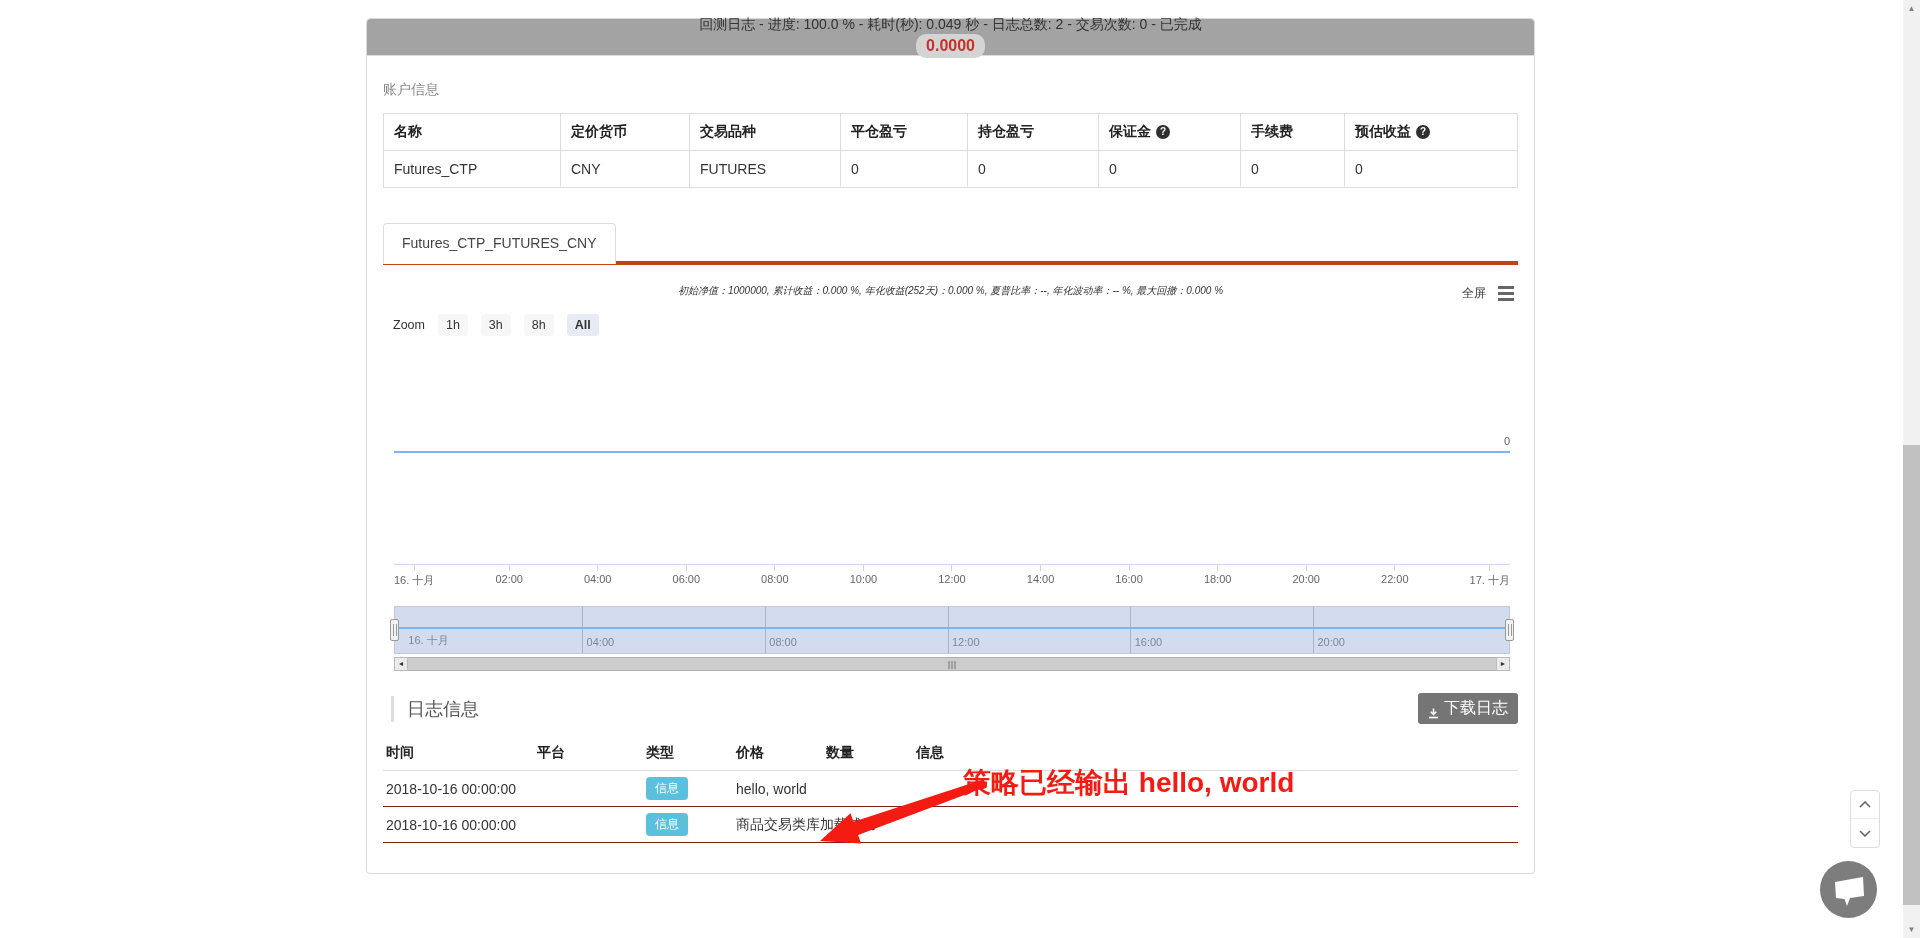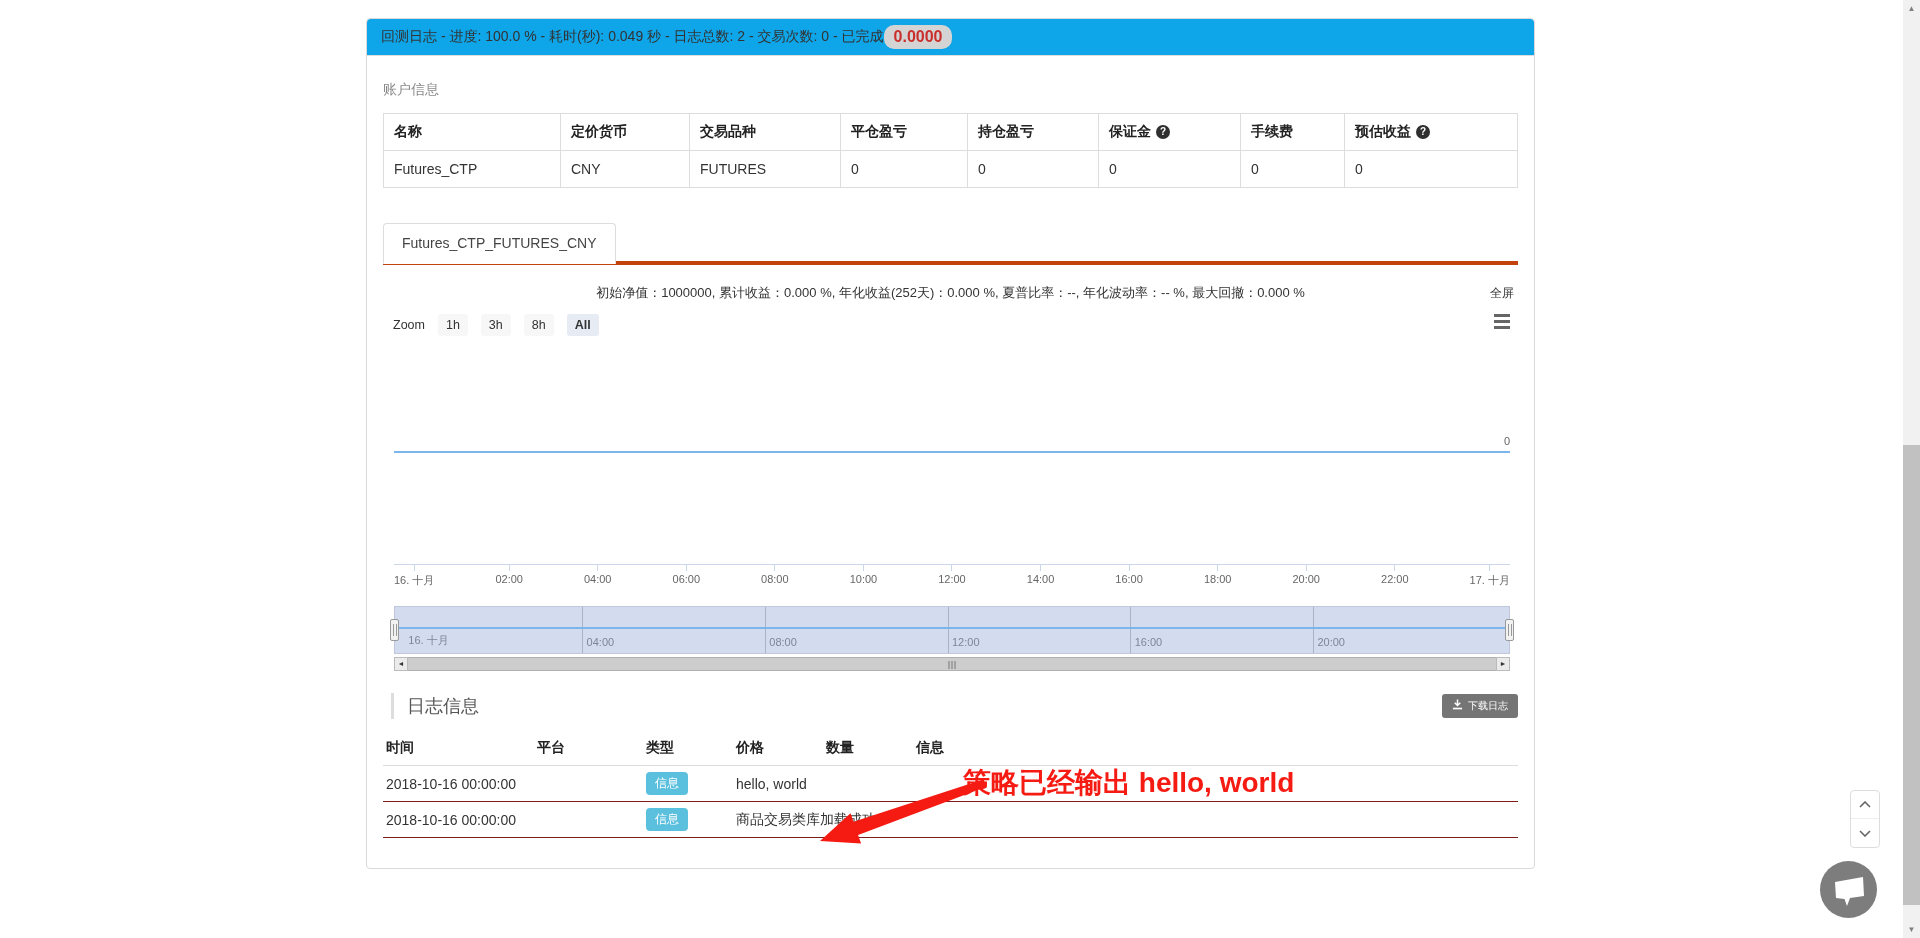--- a/index.html
+++ b/index.html
@@ -1,39 +1,39 @@
 <!DOCTYPE html>
 <html><head>
 <meta charset="utf-8">
 <style>
   * { margin:0; padding:0; box-sizing:border-box; }
   html,body { width:1920px; height:938px; background:#fff; font-family:"Liberation Sans","DejaVu Sans",sans-serif; overflow:hidden; position:relative; color:#333; }
 
   .panel { position:absolute; left:366px; top:18px; width:1169px; background:#fff; border:1px solid #d9d9d9; border-radius:4px; }
-  .panel-header { height:37px; background:#0ea5e9; border-bottom:1px solid #ddd; border-radius:4px 4px 0 0; display:flex; align-items:center; justify-content:flex-start; padding:0 14px; font-size:14px; color:#333; }
+  .panel-header { height:37px; background:#a3a3a3; border-bottom:1px solid #ddd; border-radius:4px 4px 0 0; display:flex; align-items:center; justify-content:center; padding:0 14px; font-size:14px; color:#333;flex-direction:column; }
   .badge-pill { background:#d4d4d4; color:#c9302c; font-size:16px; font-weight:bold; padding:3px 10px; border-radius:10px; }
 
   .panel-body { padding:20px 16px 30px 16px; }
 
   .muted-label { color:#8a8a8a; font-size:14px; margin-top:5px; }
 
   table.acct { width:100%; border-collapse:collapse; margin-top:14px; table-layout:fixed; }
   table.acct th, table.acct td { border:1px solid #ddd; text-align:left; padding:8px 10px; font-size:14px; height:37px; }
   table.acct th { font-weight:bold; color:#222; }
   table.acct td { color:#333; }
   .help-q { display:inline-block; width:14px; height:14px; border-radius:50%; background:#2f2f2f; color:#fff; font-size:10px; font-weight:bold; text-align:center; line-height:14px; margin-left:5px; vertical-align:1px; }
 
   .section-heading { margin:26px 0 0 8px; border-left:3px solid #ddd; padding-left:13px; font-size:18px; color:#555; line-height:26px; }
 
   .tab-bar { margin-top:34px; border-bottom:4px solid #c2410c; height:43px;text-decoration:underline; }
   .tab { display:inline-block; background:#fff; border:1px solid #ddd; border-bottom:1px solid #fff; border-radius:4px 4px 0 0; padding:11px 18px 12px 18px; font-size:14px; color:#444; position:relative; top:1px; margin-left:0px; cursor:pointer; }
 
   .chart { position:relative; height:406px; }
-  .chart-stats { position:absolute; top:19px; left:0; right:0; text-align:center; font-size:13px; color:#333; }
-  .chart-tools { position:absolute; top:20px; right:4px; display:flex; align-items:center; gap:12px;flex-direction:column; }
+  .chart-stats { position:absolute; top:19px; left:0; right:0; text-align:center; font-size:10px; color:#333;font-style:italic; }
+  .chart-tools { position:absolute; top:20px; right:4px; display:flex; align-items:center; gap:12px; }
   .fullscreen-lk { font-size:12px; color:#333; cursor:pointer; }
   .burger { display:flex; flex-direction:column; gap:3px; cursor:pointer; }
   .burger span { display:block; width:16px; height:3px; background:#666; }
 
   .zoom-row { position:absolute; top:49px; left:10px; display:flex; align-items:center; gap:13px; font-size:12.5px; color:#333;text-align:right; }
   .zoom-btn { background:#f7f7f7; border-radius:3px; padding:4px 8px; font-size:12.5px; color:#333; cursor:pointer; }
   .zoom-btn.selected { background:#e6ebf4; font-weight:bold; }
 
   .plot-line { position:absolute; top:186px; left:11px; right:8px; height:2px; background:#7cb5ec; }
   .zero-label { position:absolute; top:170px; right:8px; font-size:11px; color:#666; }
@@ -50,21 +50,21 @@
   .nav-handle { position:absolute; top:12px; width:9px; height:22px; background:#f2f2f2; border:1px solid #999; border-radius:2px; display:flex; justify-content:center; gap:2px; align-items:center; cursor:ew-resize; }
   .nav-handle i { display:block; width:1px; height:12px; background:#999; }
 
   .hscroll { position:absolute; top:392px; left:11px; right:8px; height:14px; background:#f2f2f2; display:flex; }
   .hs-arrow { width:14px; height:14px; background:#ebebeb; border:1px solid #bbb; color:#333; font-size:7px; line-height:12px; text-align:center; cursor:pointer; flex:none; }
   .hs-thumb { flex:1; background:#cdcdcd; border:1px solid #b0b0b0; border-left:none; border-right:none; position:relative; cursor:grab; }
   .hs-grip { position:absolute; left:50%; top:3px; transform:translateX(-50%); display:flex; gap:2px; }
   .hs-grip i { display:block; width:1px; height:8px; background:#777; }
 
   .logs-head { display:flex; justify-content:space-between; align-items:center; margin-top:22px; }
-  .dl-btn { background:#757575; color:#fff; border:none; border-radius:3px; font-size:10px; padding:5px 10px; display:flex; align-items:flex-start; gap:5px; cursor:pointer; font-family:inherit; }
+  .dl-btn { background:#757575; color:#fff; border:none; border-radius:3px; font-size:16px; padding:5px 10px; display:flex; align-items:flex-end; gap:5px; cursor:pointer; font-family:inherit; }
 
   table.logt { width:100%; border-collapse:collapse; margin-top:16px; table-layout:fixed; }
   table.logt th { text-align:left; font-size:14px; font-weight:bold; color:#222; padding:4px 3px 8px 3px; border-bottom:1px solid #ddd; }
   table.logt td { font-size:14px; color:#333; padding:6px 3px; height:31px; border-bottom:1px solid #7f1d1d; }
   .badge-info { display:inline-block; background:#5bc0de; color:#fff; font-size:12px; padding:3px 9px; border-radius:4px; }
 
   .annotation-text { position:absolute; left:963px; top:764px; font-size:28px; font-weight:bold; color:#f51a12; white-space:nowrap; z-index:30; }
   .annotation-arrow { position:absolute; left:805px; top:768px; z-index:30; }
 
   .scroll-btns { position:absolute; left:1850px; top:790px; width:30px; height:58px; background:#fff; border:1px solid #ddd; border-radius:4px; z-index:20; }

